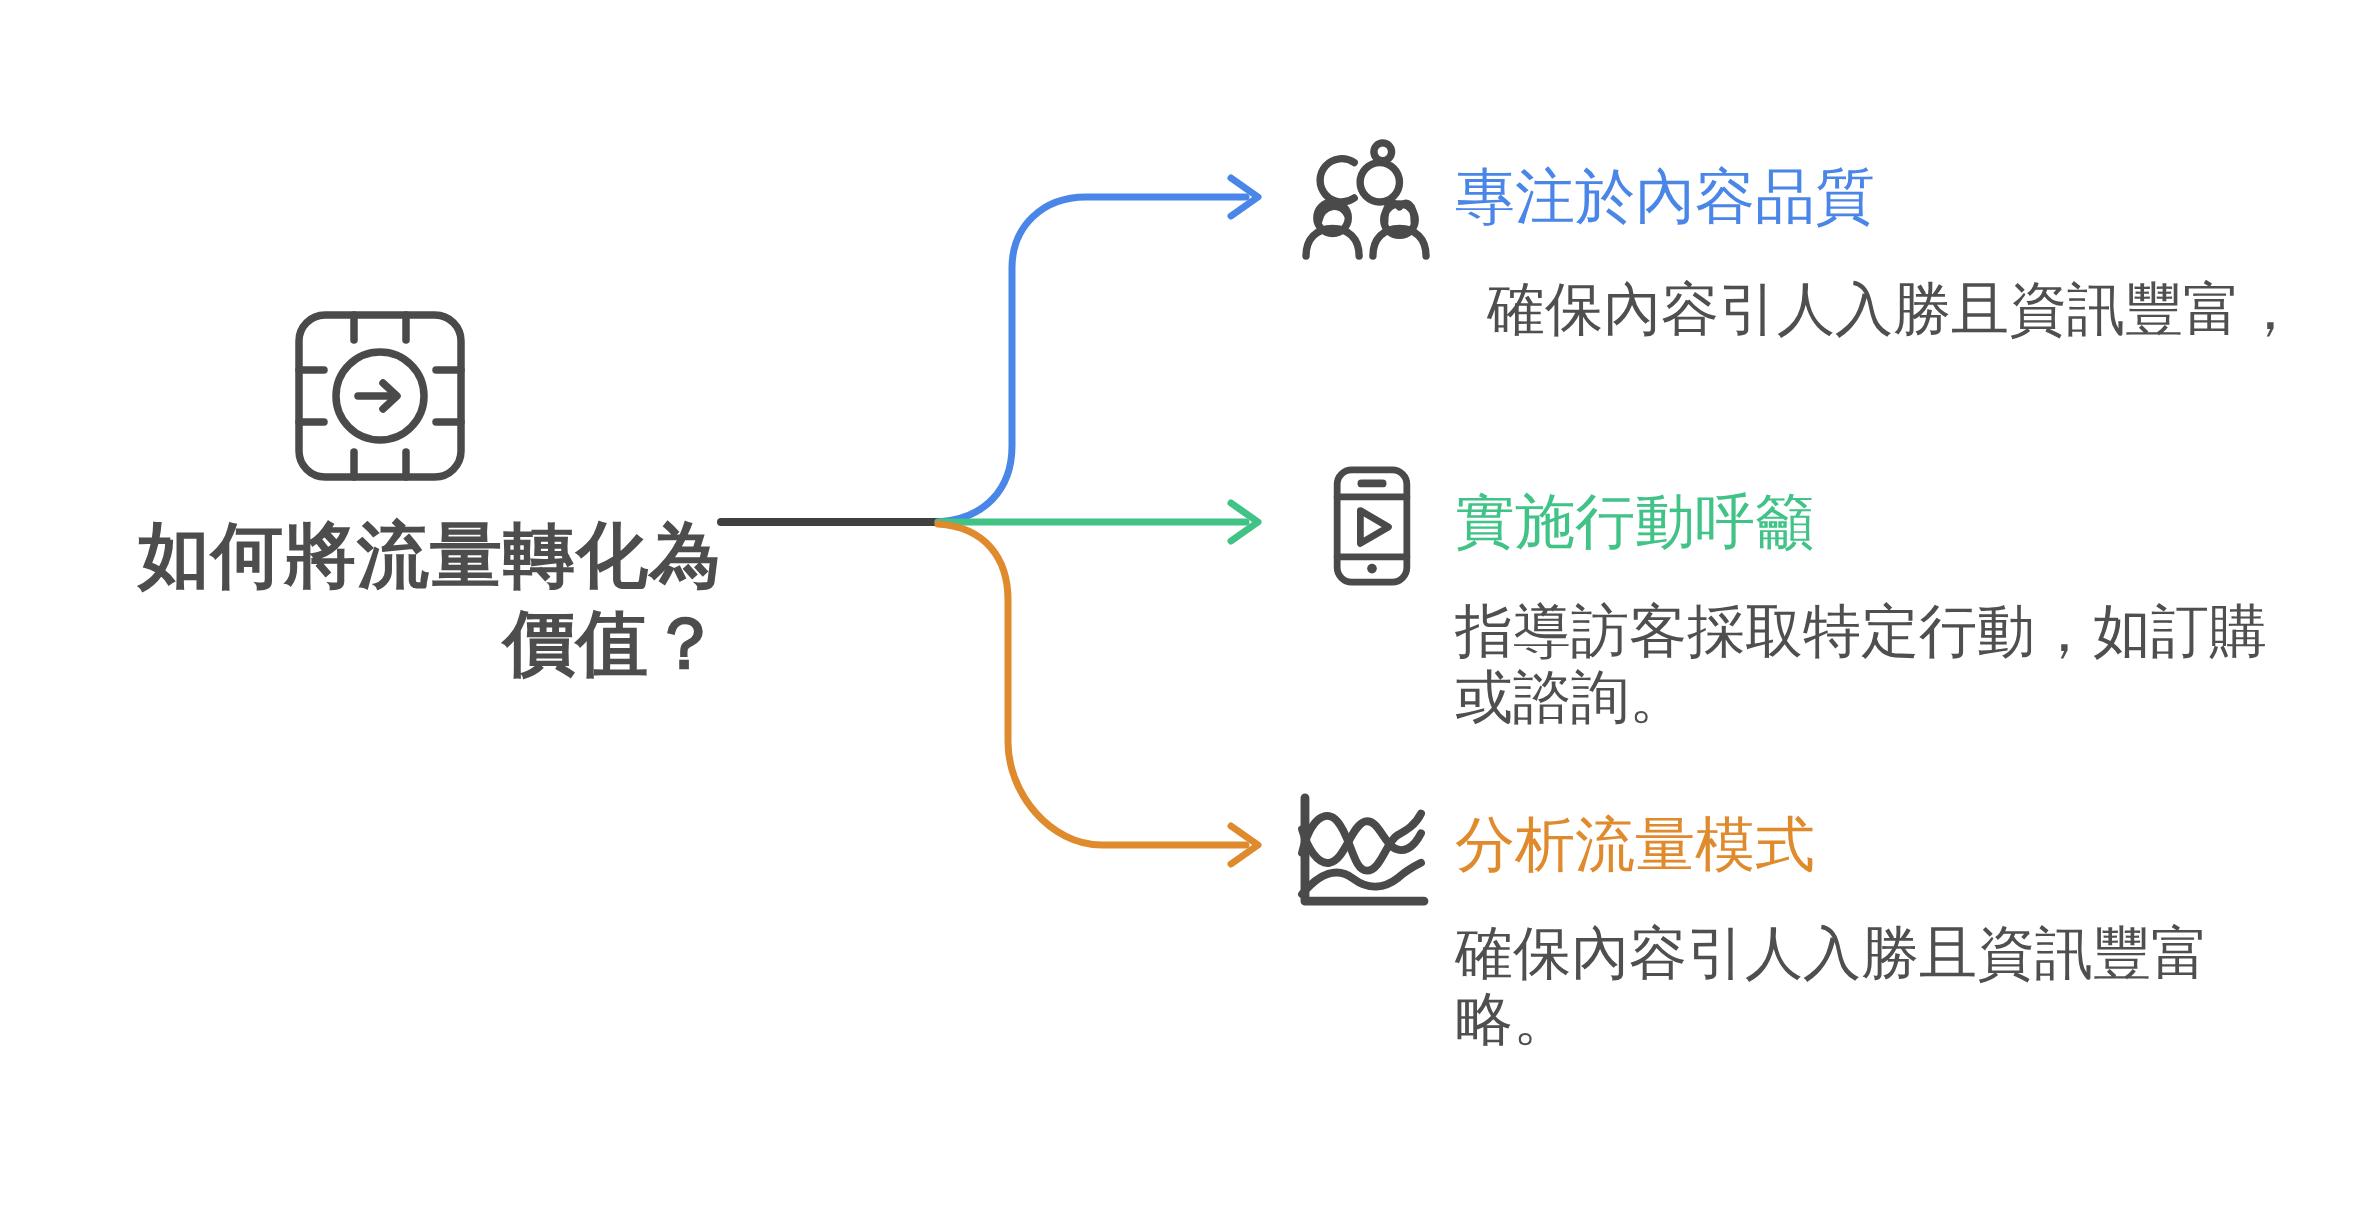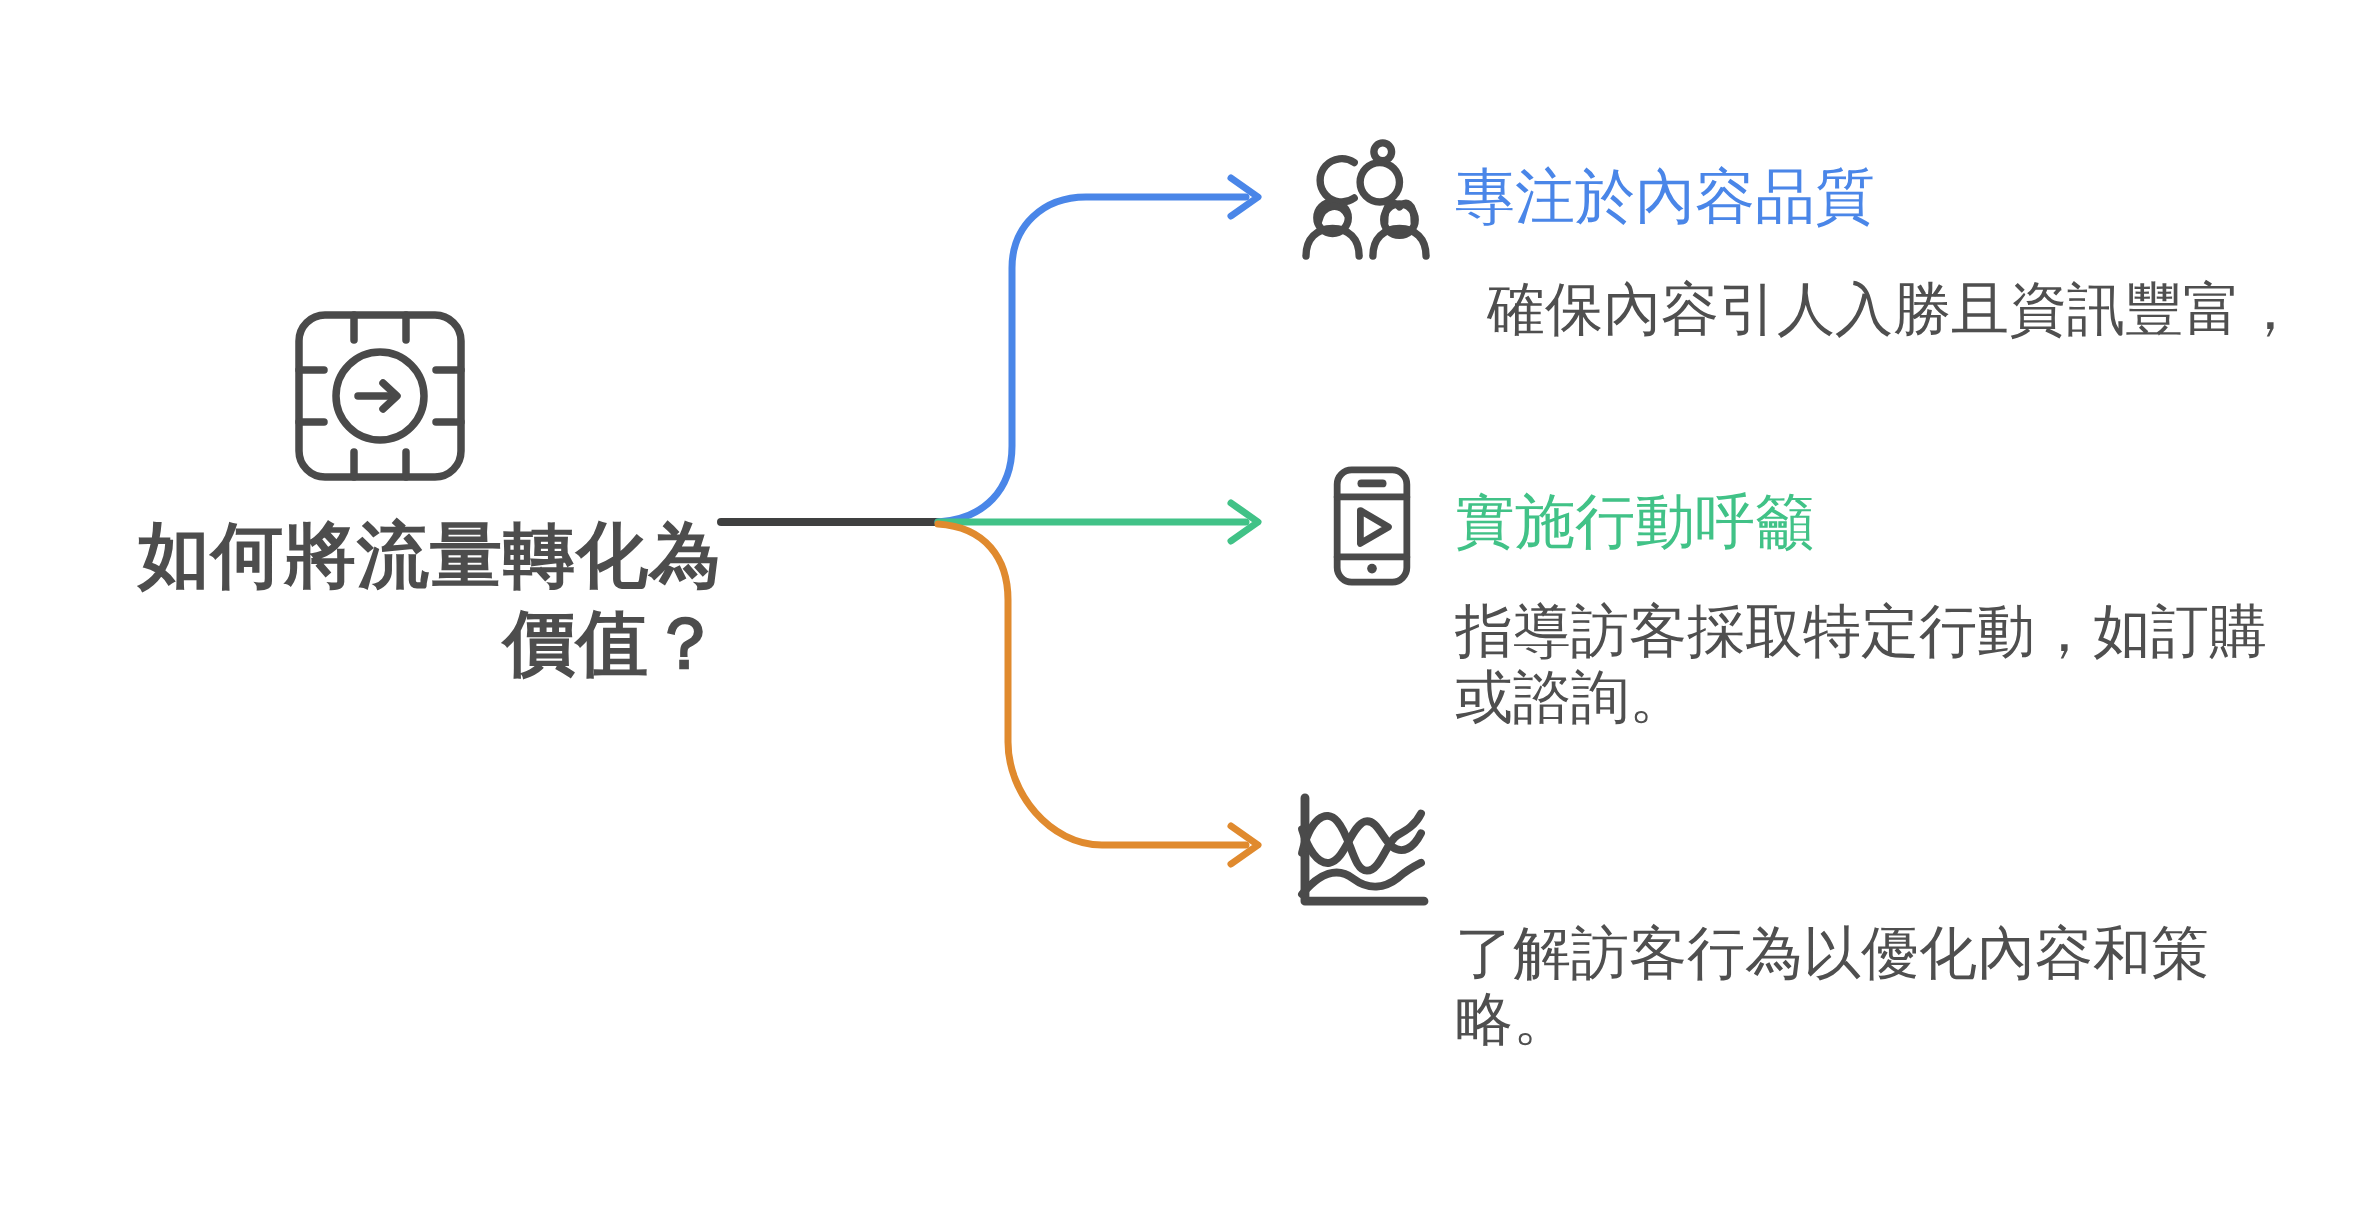--- a/index.html
+++ b/index.html
@@ -117,18 +117,19 @@
   </div>
 
   <svg class="abs" style="left:1296px;top:792px" width="134" height="118" viewBox="0 0 136 120">
     <g class="stroke-icon" stroke-width="8">
       <path d="M9,6 V111 H130" stroke-width="9"></path>
       <path d="M6,62 C14,28 30,16 42,30 C56,46 58,80 72,80 C86,80 92,50 103,44 C112,39 121,34 127,22"></path>
       <path d="M6,38 C12,58 22,74 34,72 C50,69 56,34 70,30 C82,27 88,48 98,56 C108,63 119,58 127,42"></path>
       <path d="M6,104 C24,82 42,76 58,88 C74,100 90,98 104,87 C112,80 121,75 127,72"></path>
     </g>
   </svg>
+  <div class="abs branch-title t3" style="color: rgb(224, 138, 46);">分析流量模式</div>
   <div class="abs branch-desc d3">
-    <div>了解訪客行為以優化內容和策</div>
+    <div>確保內容引人入勝且資訊豐富</div>
     <div>略。</div>
   </div>
 
 </div>
 
 </body></html>

